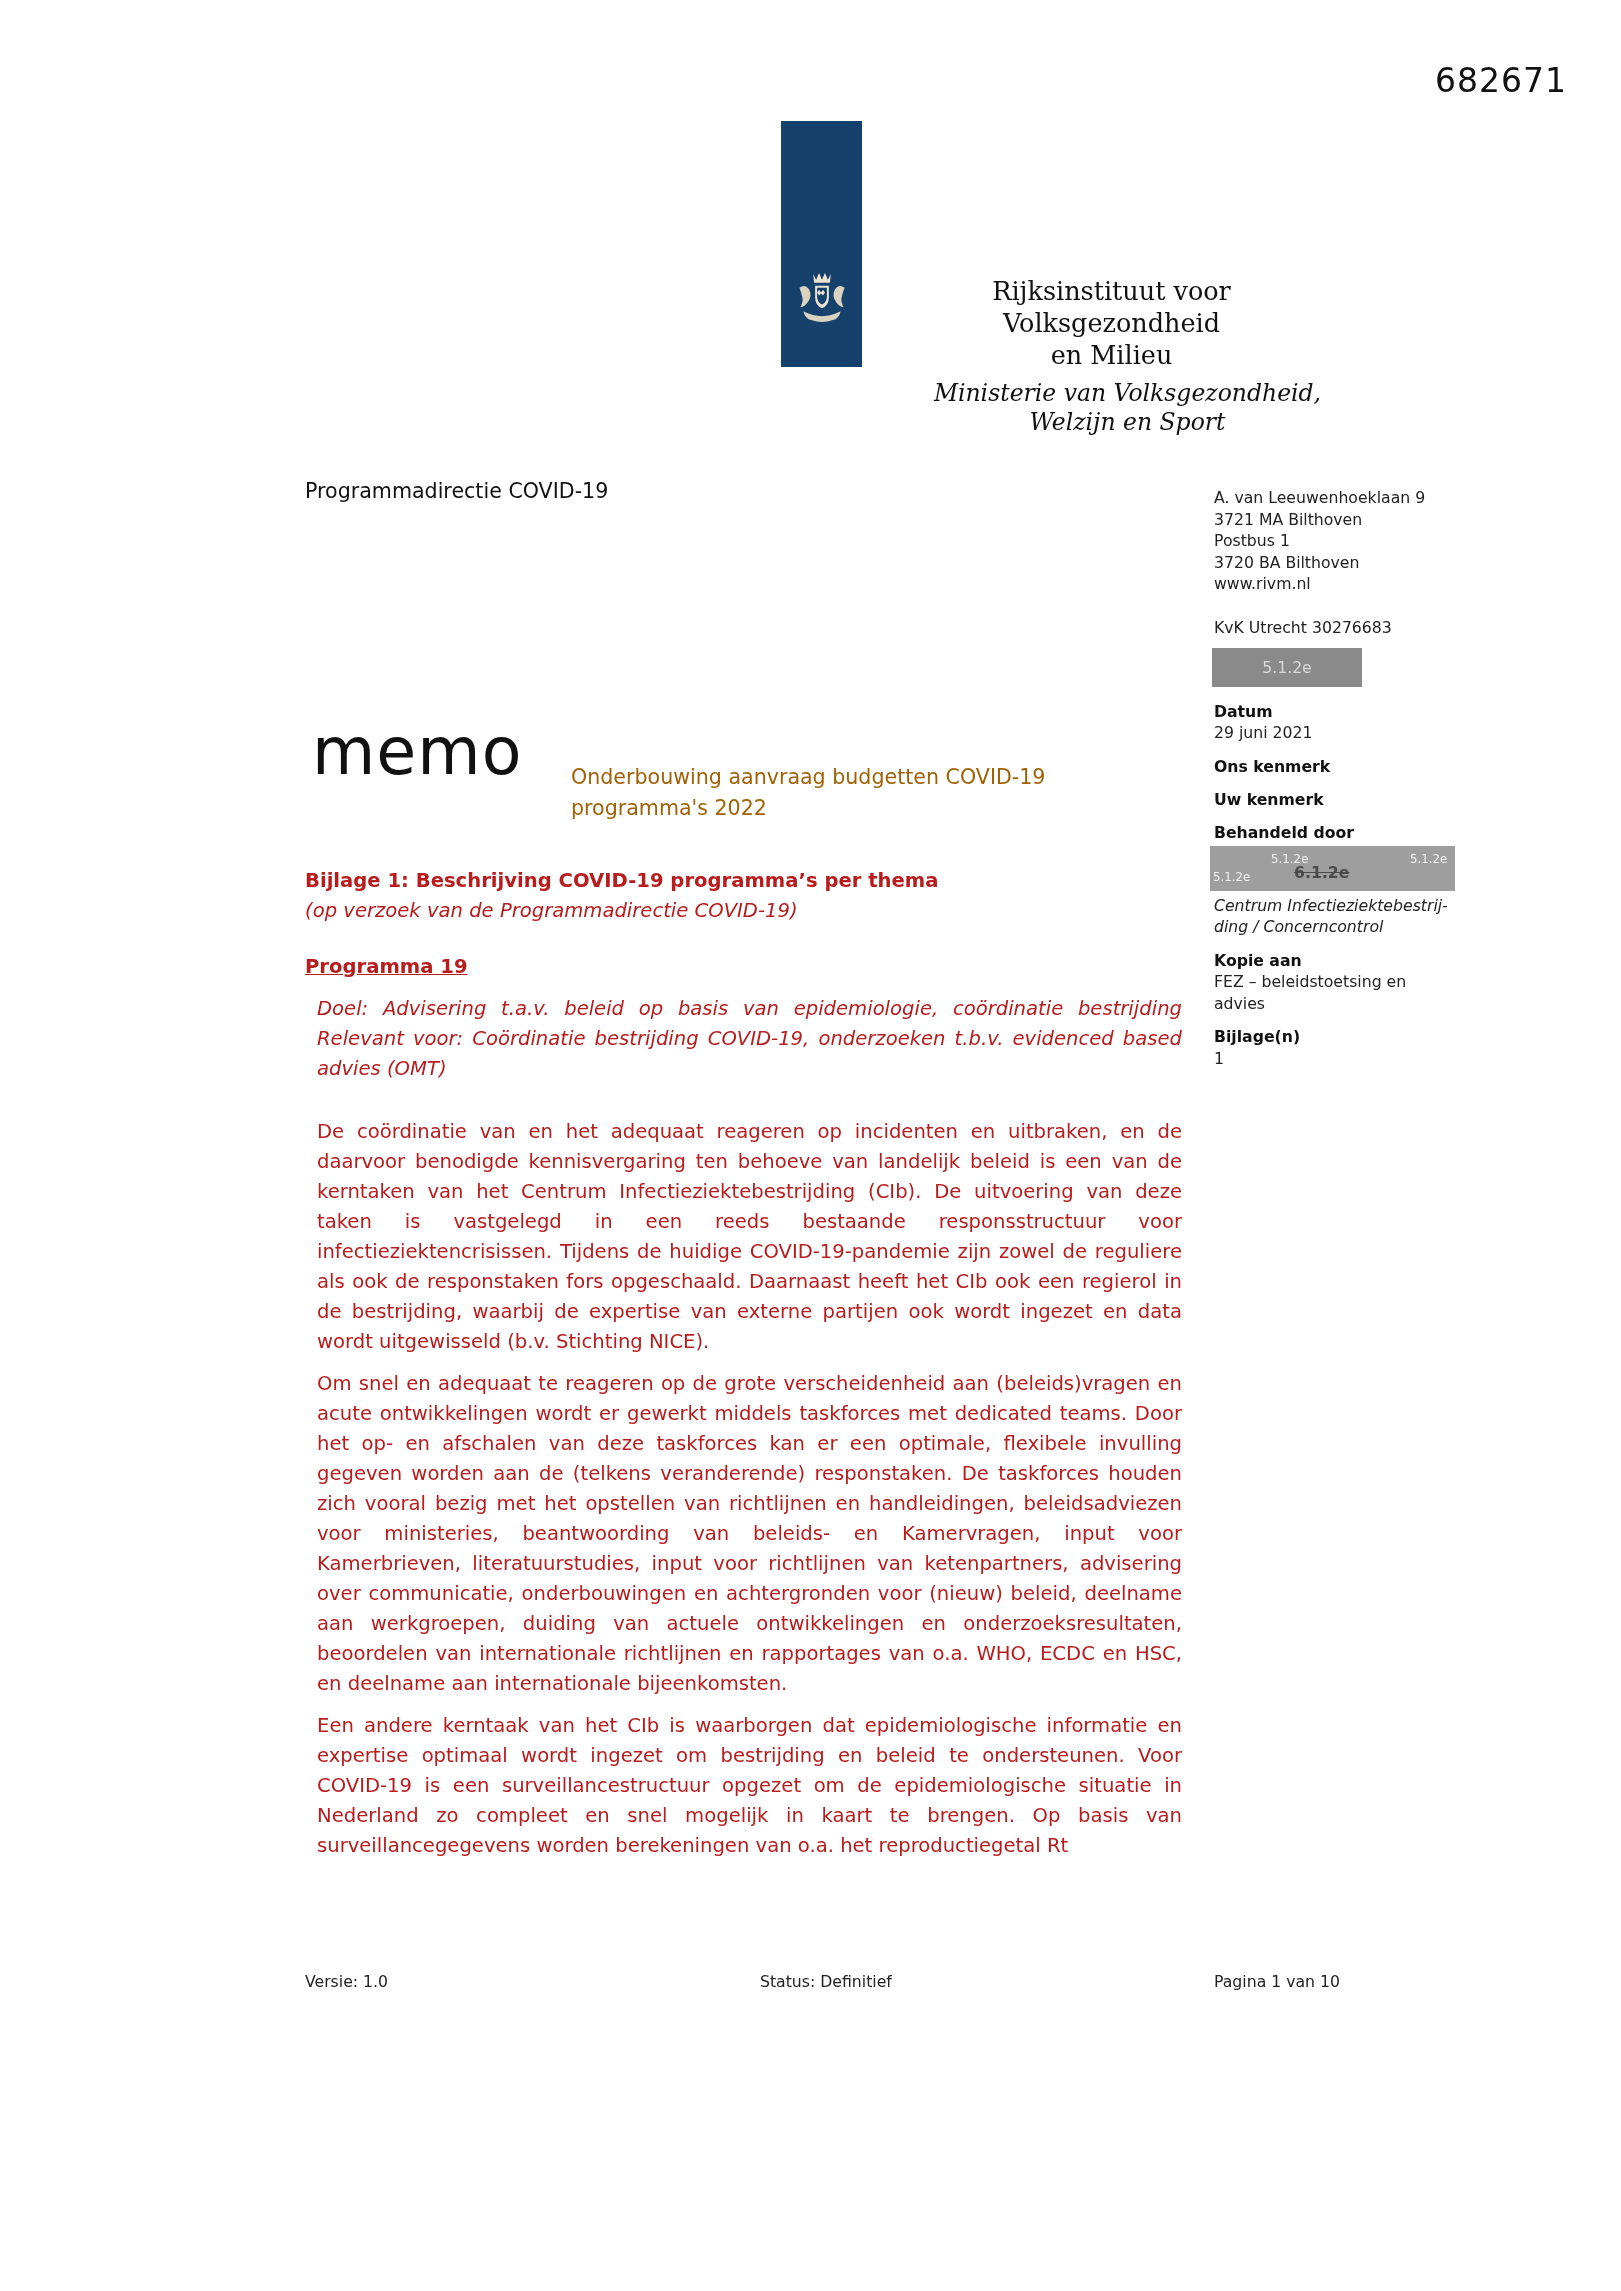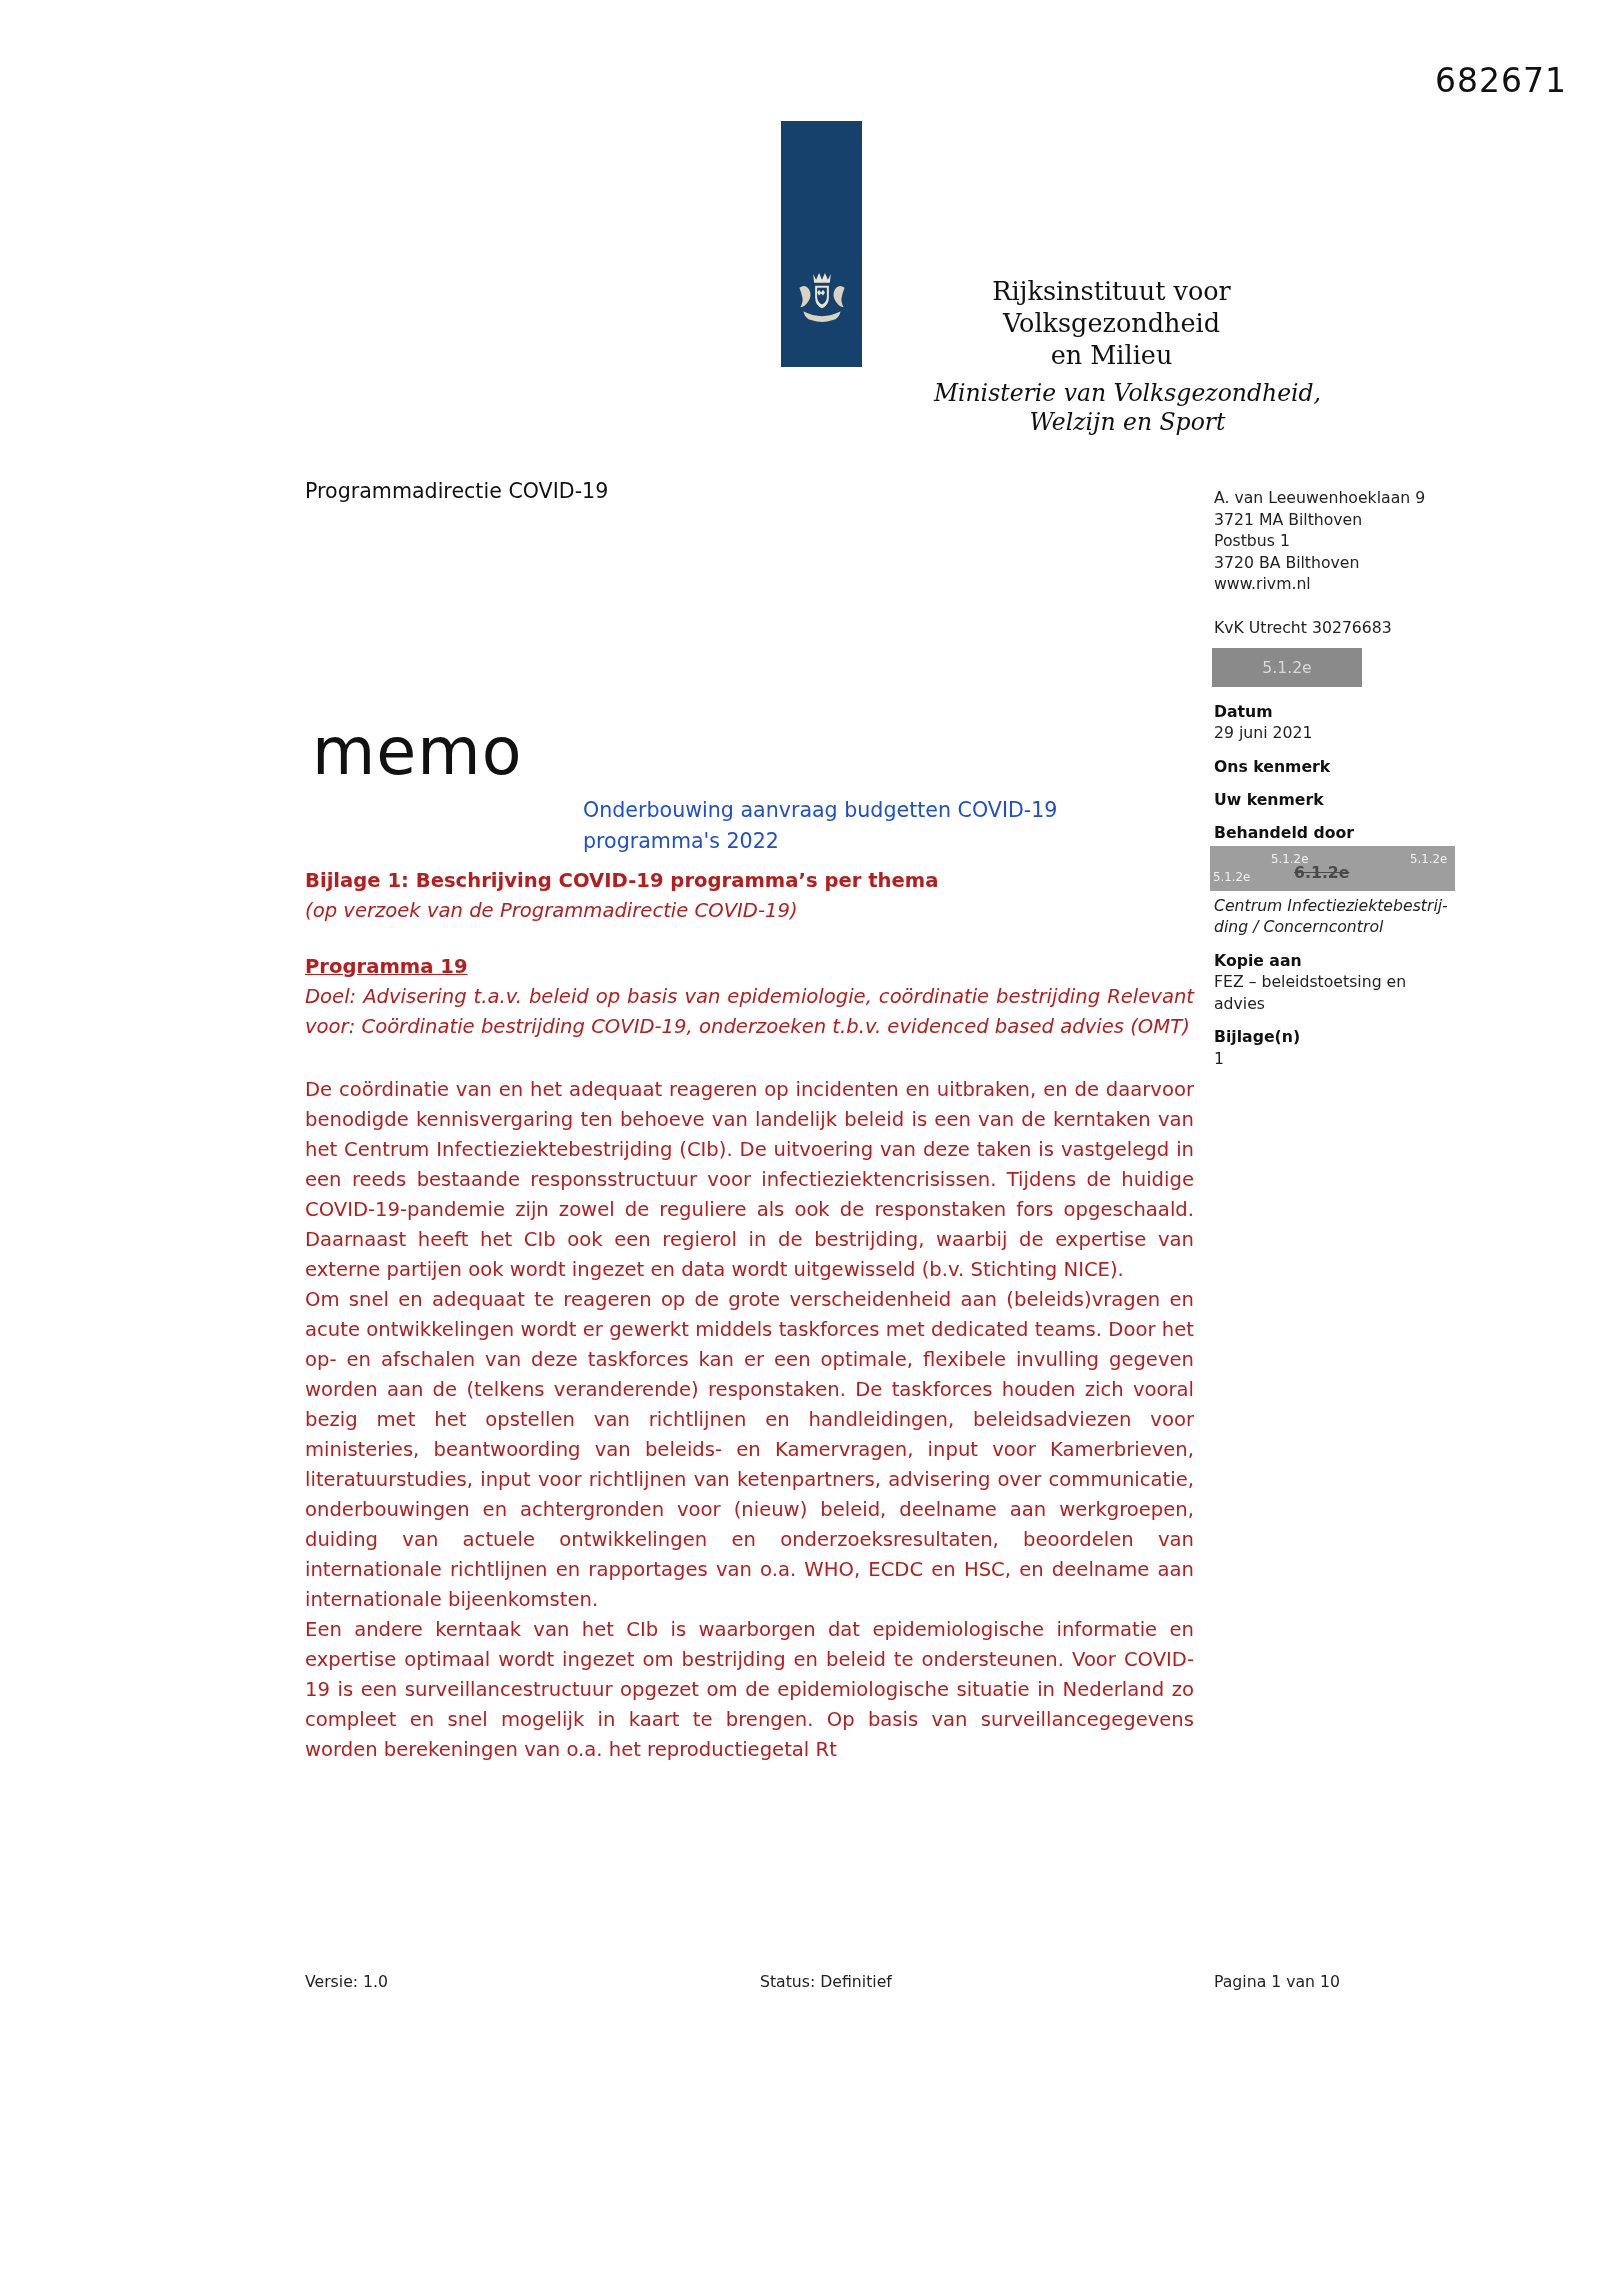--- a/index.html
+++ b/index.html
@@ -39,27 +39,27 @@
   .redact-2 .r-top-left{position:absolute;left:61px;top:2.9px;}
   .redact-2 .r-top-right{position:absolute;right:7.8px;top:2.9px;}
   .redact-2 .r-bottom-left{position:absolute;left:2.9px;bottom:2.9px;}
   .redact-2 .r-struck{
     position:absolute;left:84px;top:15.7px;color:#4a4a4a;font-size:15.7px;
     text-decoration:line-through;font-weight:bold;
   }
   .sb-italic{font-style:italic;}
   
   .memo-title{left:312px;top:714px;font-size:65px;color:#111;letter-spacing:1px;}
-  .memo-subject{left:571px;top:795px;font-size:20.6px;line-height:31px;color:#1d4ed8;margin-left:12px;}
+  .memo-subject{left:571px;top:762px;font-size:20.6px;line-height:31px;color:#a16207;}
   
   .content{left:305px;top:866px;width:889px;font-size:19.6px;line-height:30px;color:#b91c1c;}
   .h-bold{font-weight:bold;}
   .h-italic{font-style:italic;}
   .h-underline{text-decoration:underline;}
-  .para{text-align:justify;margin:0;}
+  .para{text-align:justify;margin:12px;}
   .mt-md{margin-top:25.5px;}
   .mt-lg{margin-top:33px;}
   
   .footer-item{font-size:15.7px;color:#222;top:1972px;}
   .f-versie{left:305px;}
   .f-status{left:760px;}
   .f-pagina{left:1214px;}
 </style>
 </head>
 <body>

